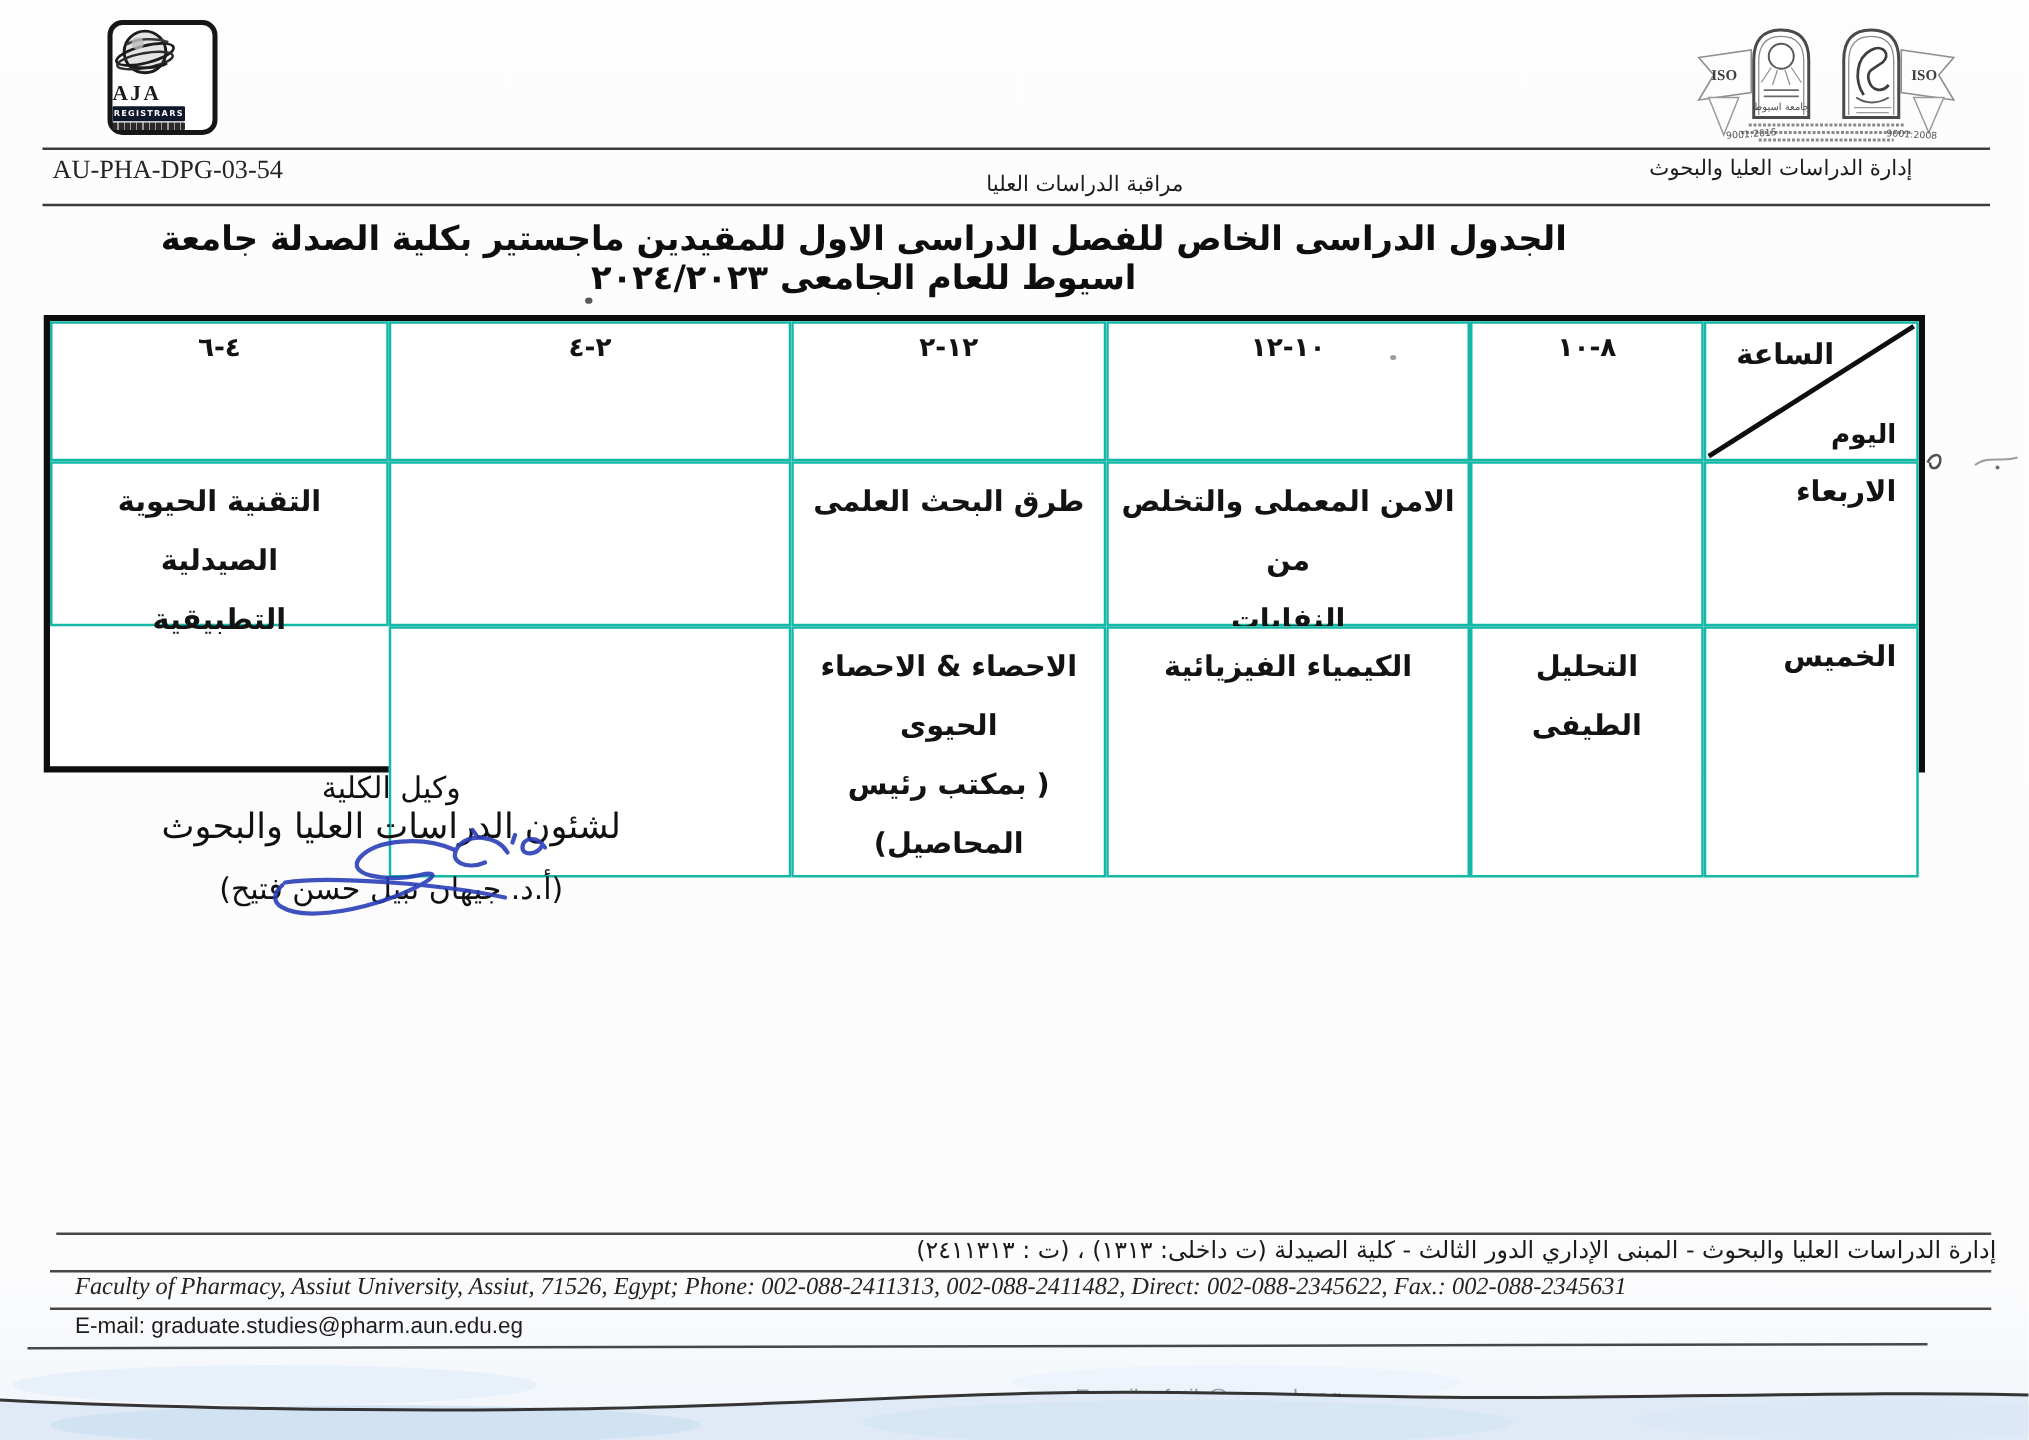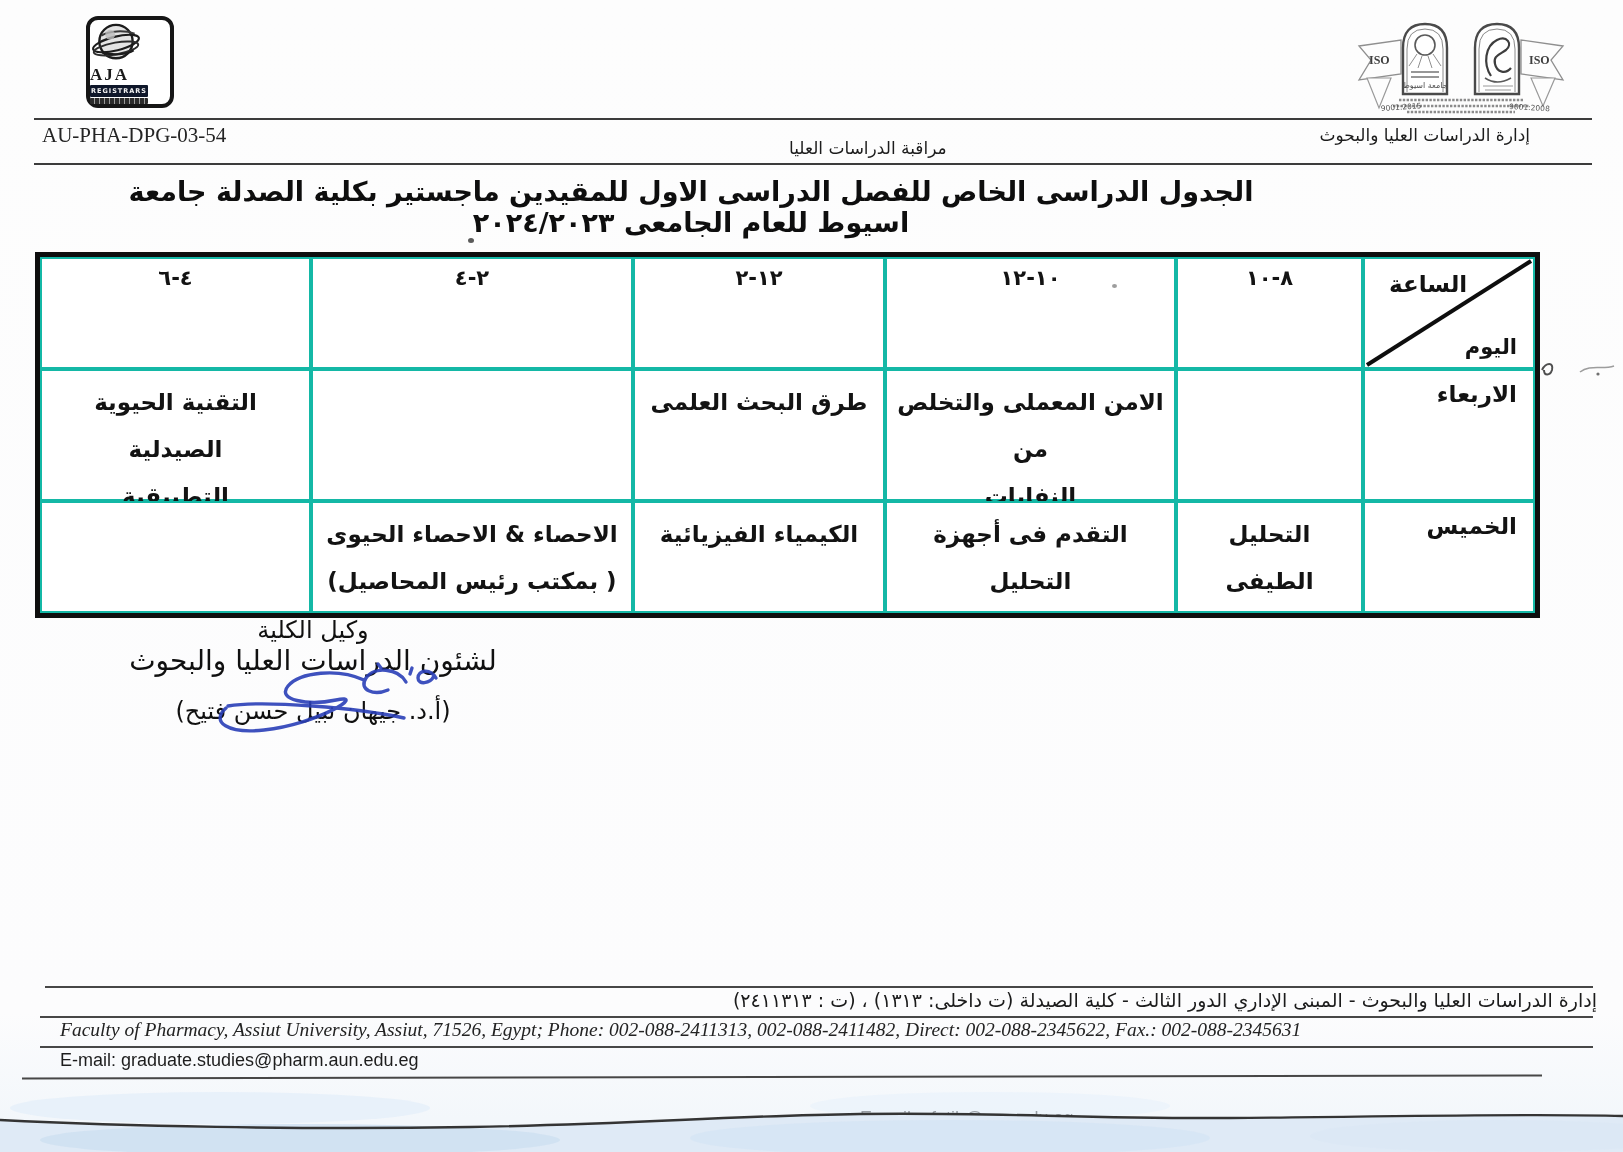--- a/index.html
+++ b/index.html
@@ -148,21 +148,20 @@
     <div class="cell subject"></div>
     <div class="cell subject">الامن المعملى والتخلص من
 النفايات</div>
     <div class="cell subject">طرق البحث العلمى</div>
     <div class="cell subject"></div>
     <div class="cell subject">التقنية الحيوية الصيدلية
 التطبيقية</div>
 
     <div class="cell day">الخميس</div>
     <div class="cell subject">التحليل الطيفى</div>
-    <div class="cell subject">التقدم فى أجهزة التحليل</div>
     <div class="cell subject">الكيمياء الفيزيائية</div>
     <div class="cell subject">الاحصاء &amp; الاحصاء الحيوى
 ( بمكتب رئيس المحاصيل)</div>
     <div class="cell subject"></div>
   </div>
 
   <div class="abs sig-block">
     <div class="sig-line1">وكيل الكلية</div>
     <div class="sig-line2">لشئون الدراسات العليا والبحوث</div>
     <div class="sig-name">(أ.د. جيهان نبيل حسن فتيح)</div>

